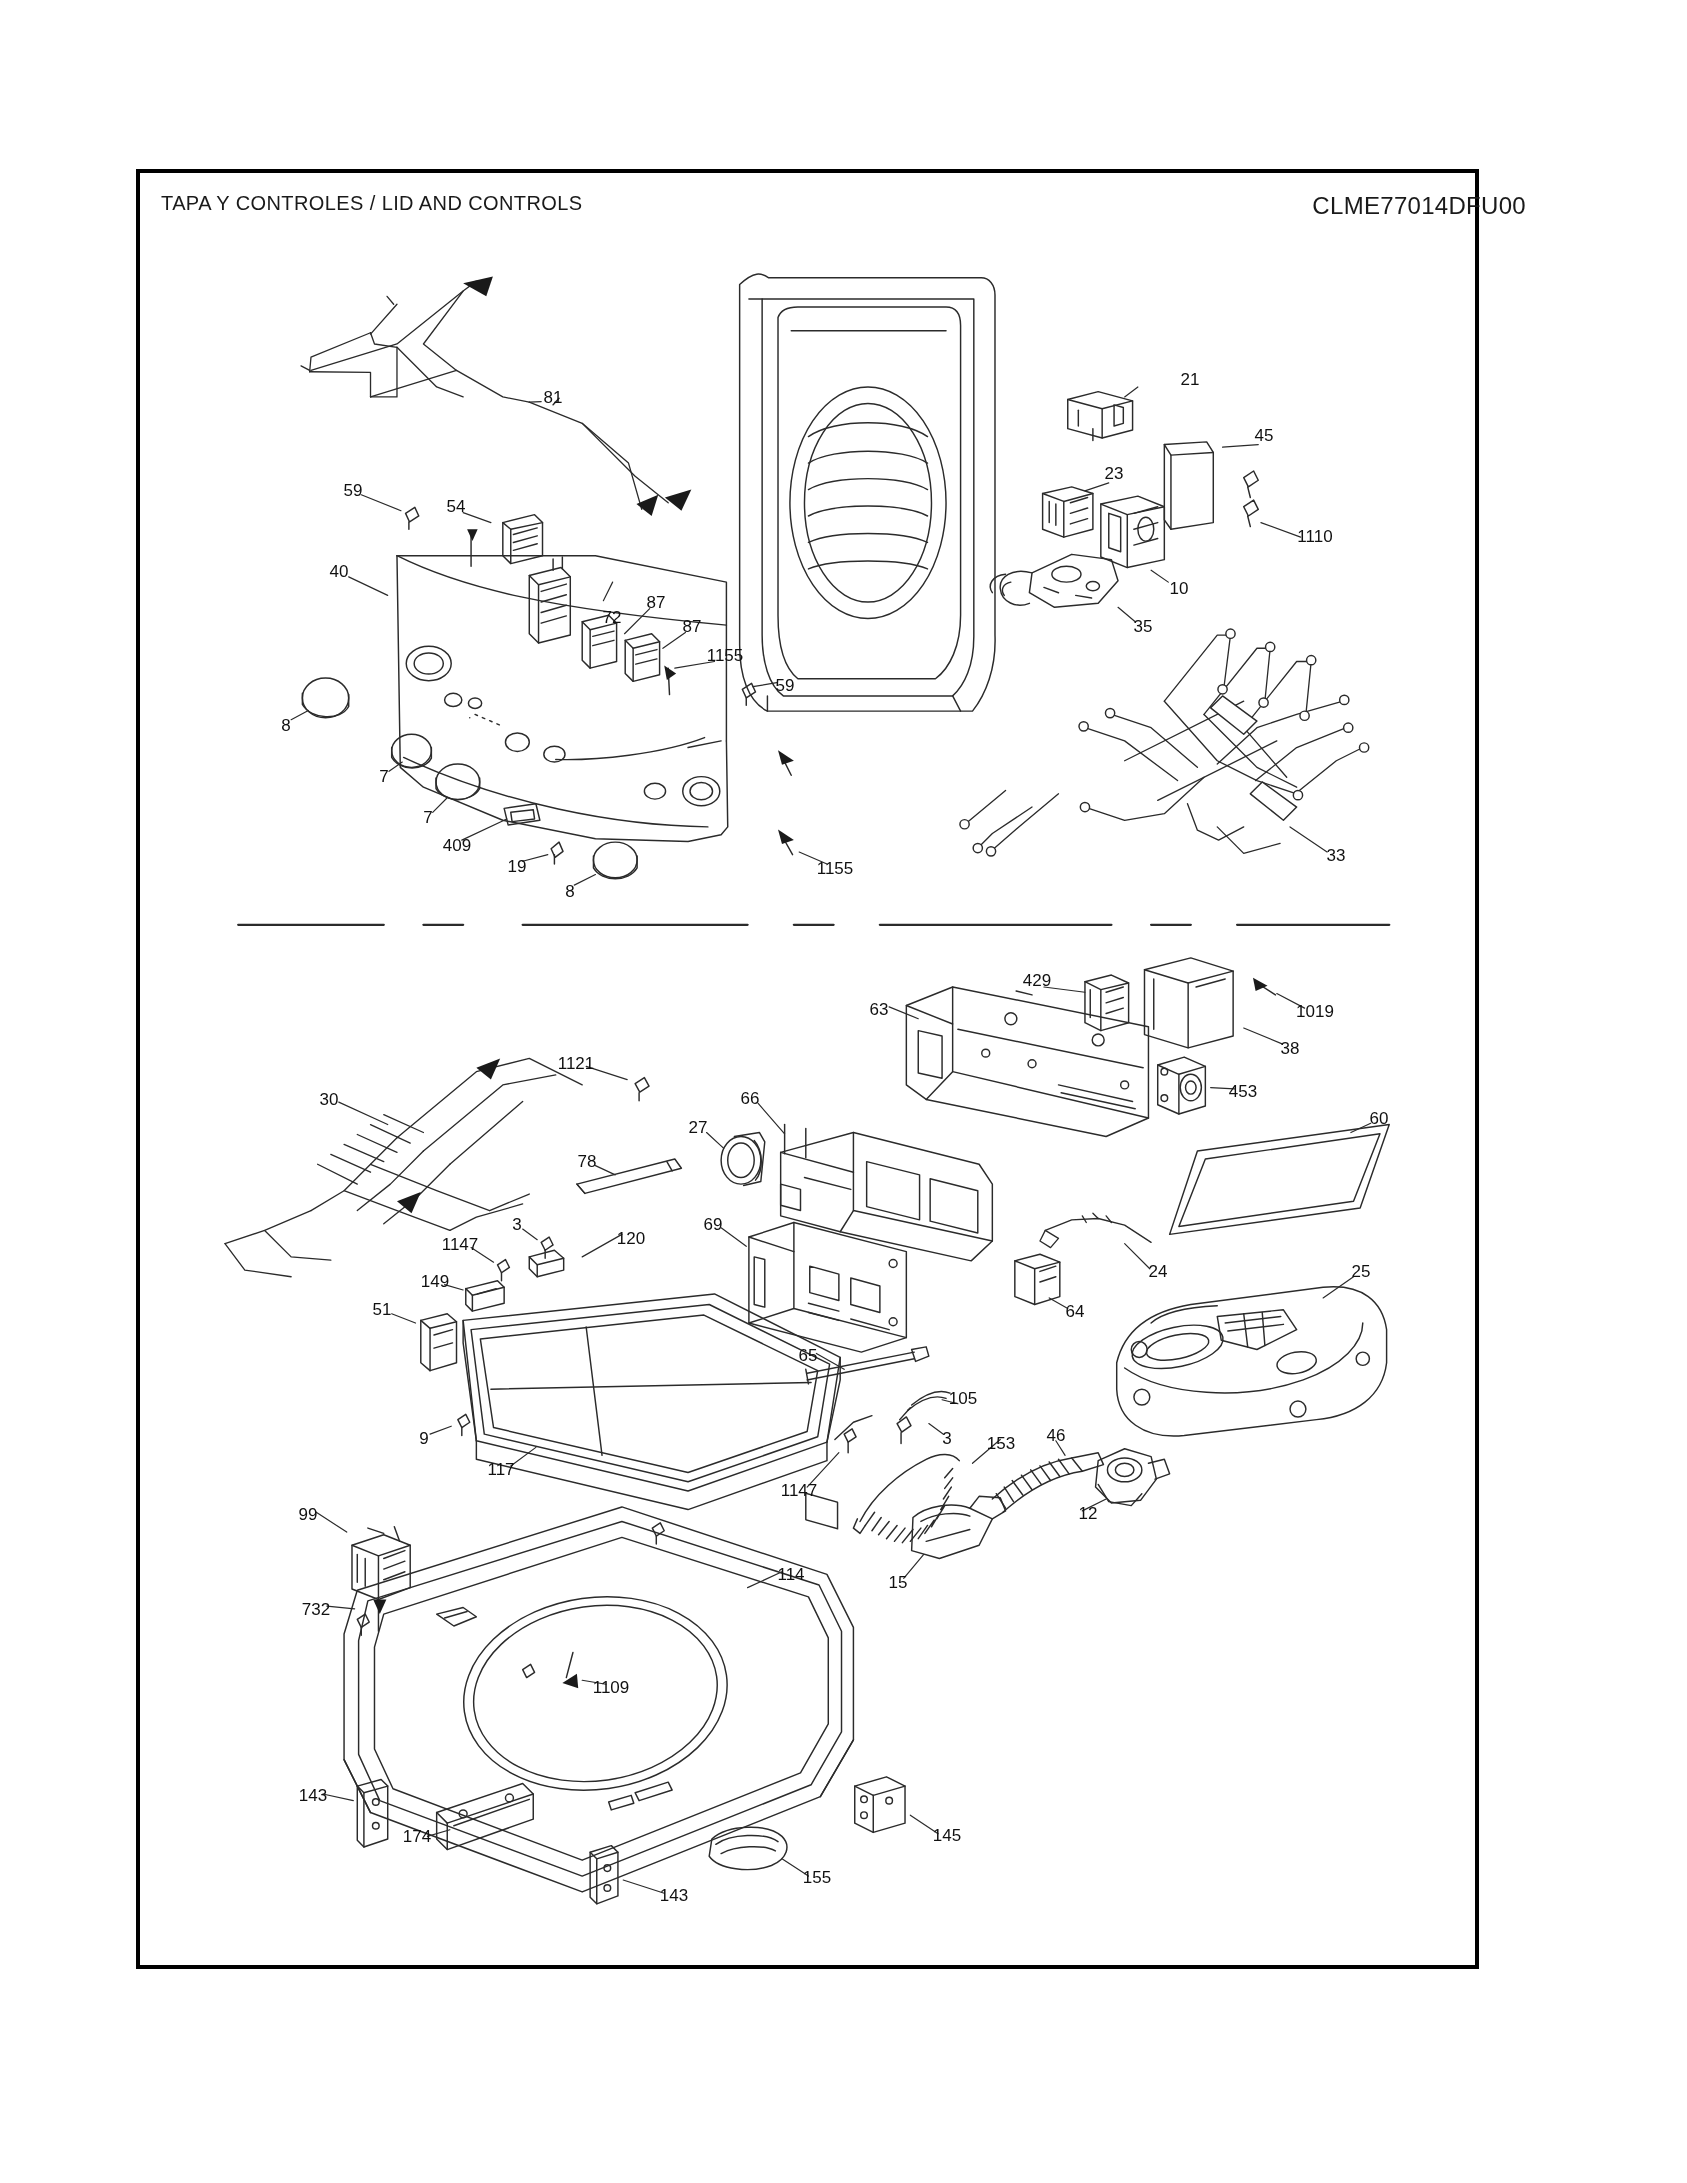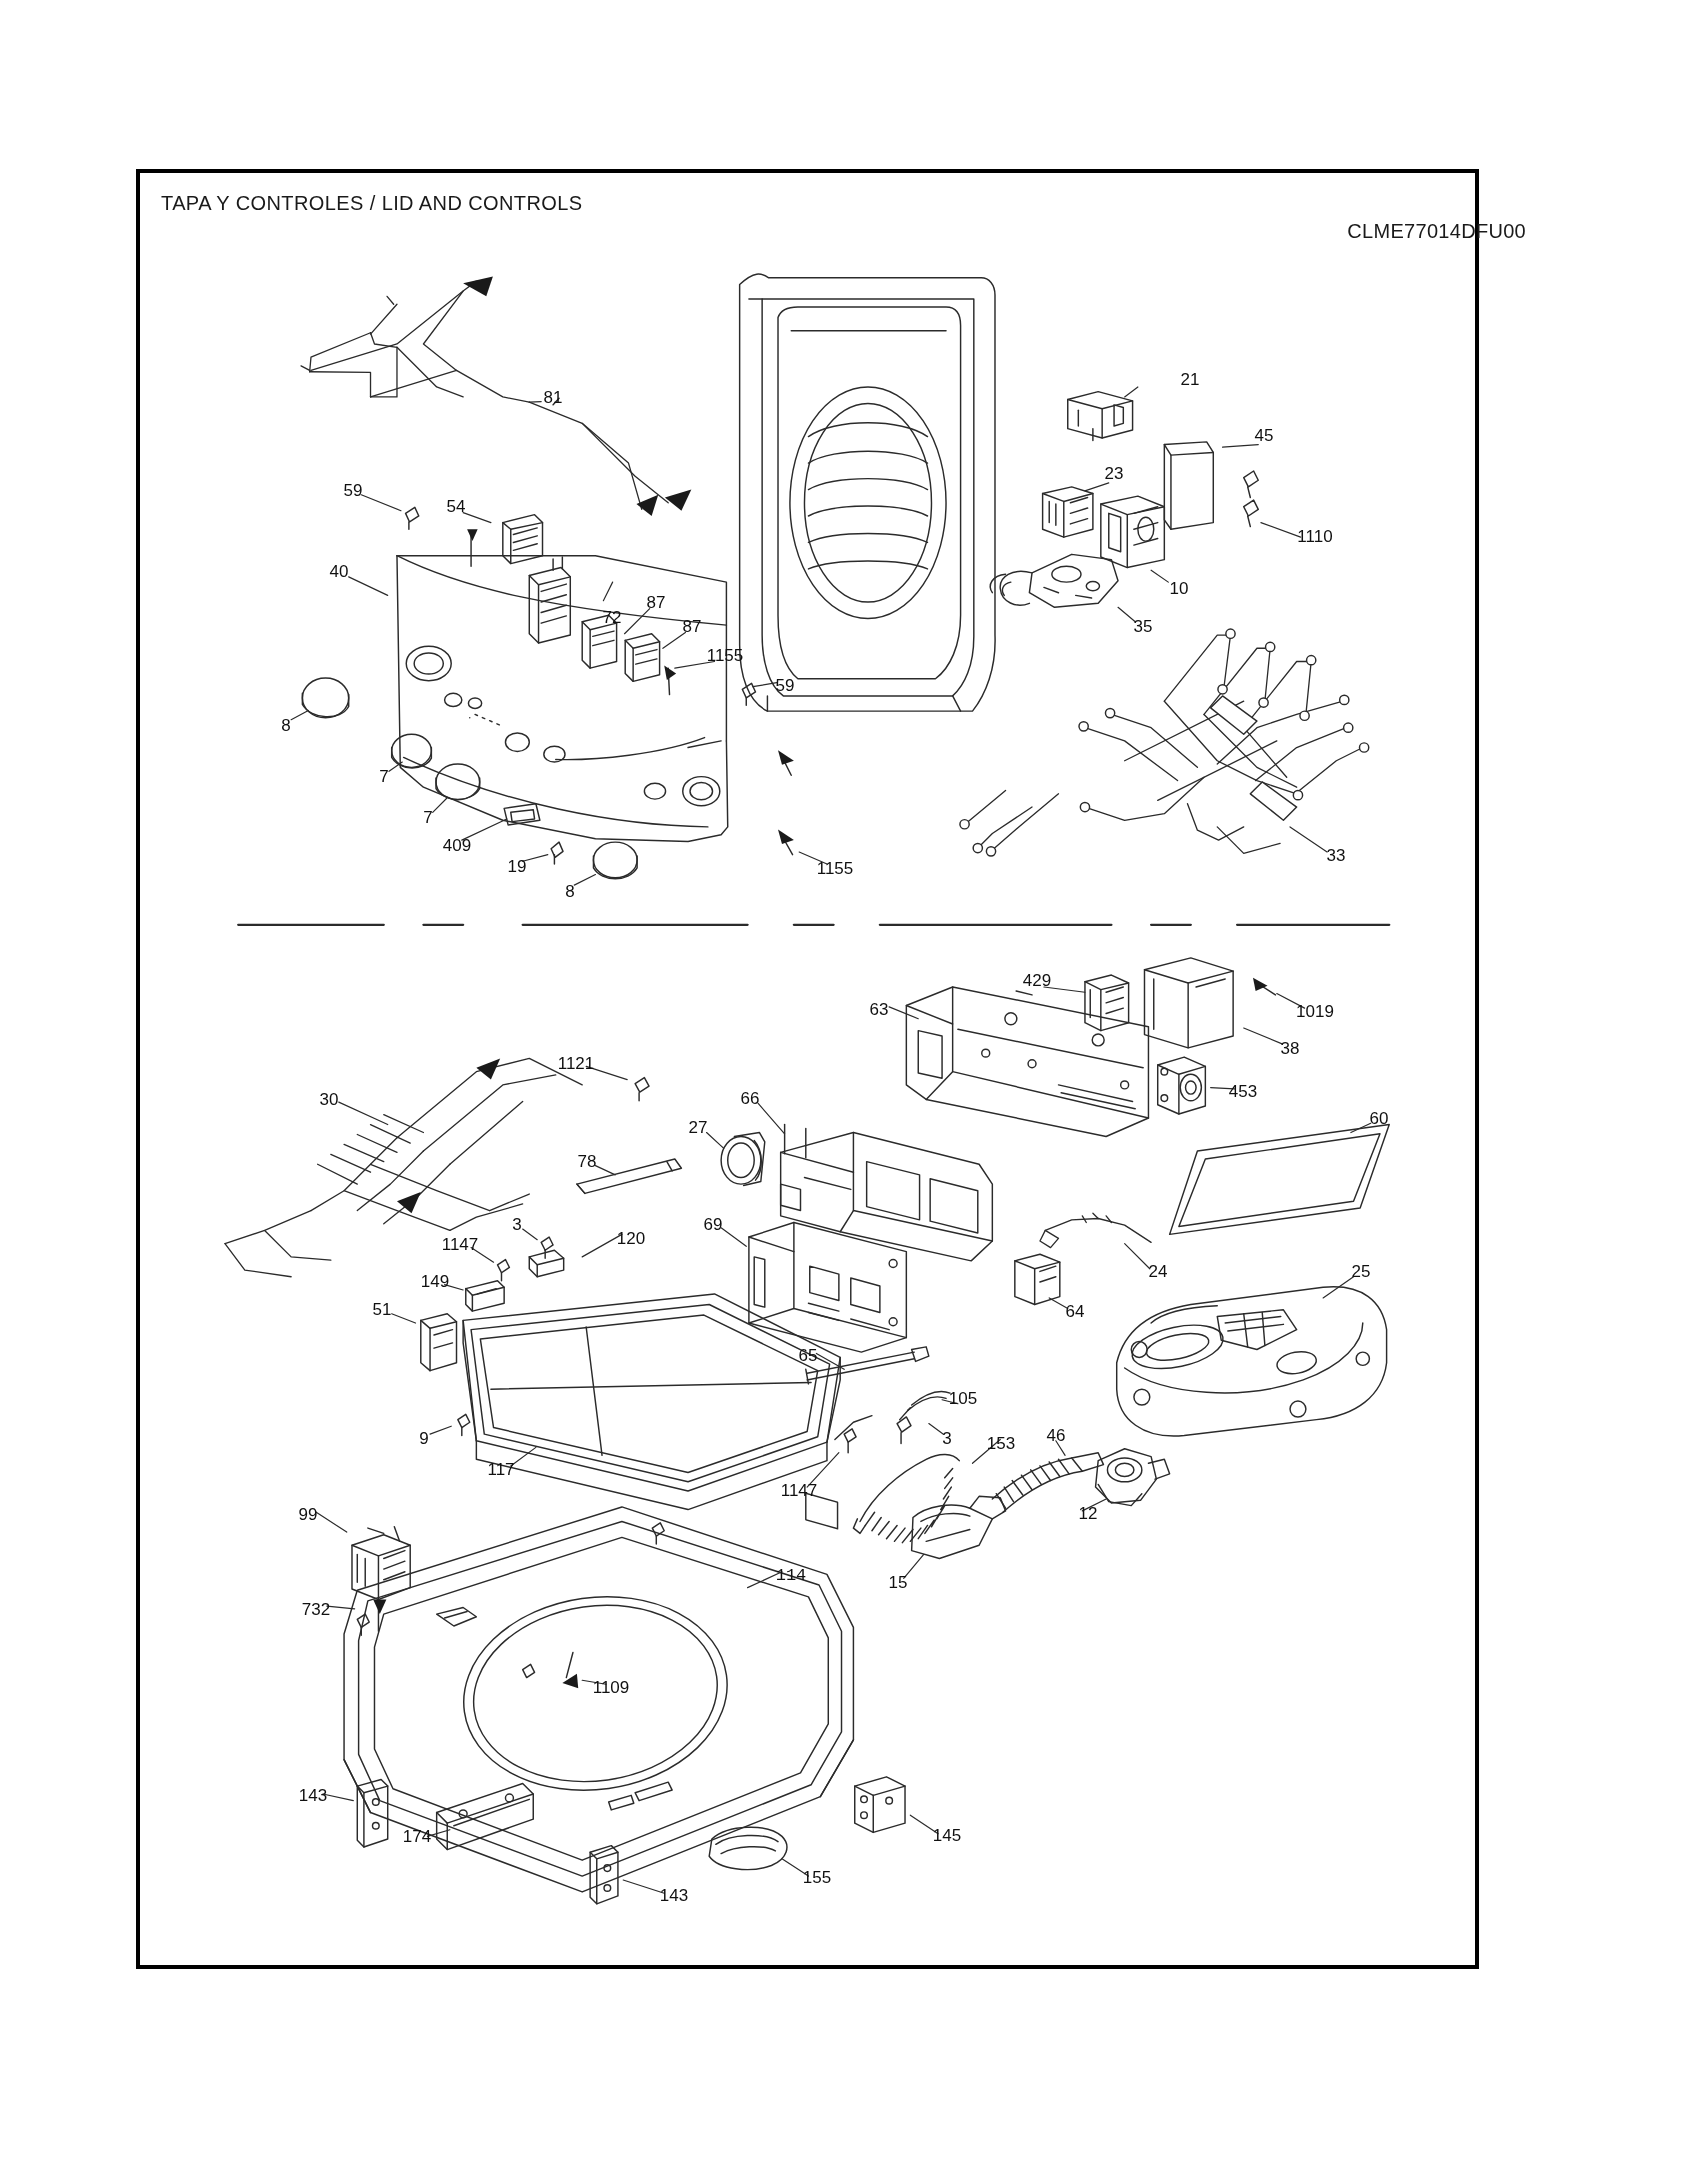--- a/index.html
+++ b/index.html
@@ -35,25 +35,24 @@
     top: 192px;
     font-size: 20px;
     color: #1a1a1a;
     letter-spacing: 0.4px;
     white-space: nowrap;
   }
   .header-code {
     position: absolute;
     right: 161px;
     top: 192px;
-    font-size: 20px;
+    font-size: 24px;
     color: #1a1a1a;
     letter-spacing: 0.3px;
     white-space: nowrap;
-    margin-top: 28px;
   }
   .label {
     position: absolute;
     font-size: 17px;
     color: #111;
     white-space: nowrap;
     transform: translate(-50%, -50%);
     font-family: "Liberation Sans", sans-serif;
   }
   .diagram-svg {
@@ -756,21 +755,21 @@
     <div class="label" style="left:424px; top:1439px;">9</div>
     <div class="label" style="left:501px; top:1470px;">117</div>
     <div class="label" style="left:963px; top:1399px;">105</div>
     <div class="label" style="left:947px; top:1439px;">3</div>
     <div class="label" style="left:1001px; top:1444px;">153</div>
     <div class="label" style="left:1056px; top:1436px;">46</div>
     <div class="label" style="left:799px; top:1491px;">1147</div>
     <div class="label" style="left:1088px; top:1514px;">12</div>
     <div class="label" style="left:898px; top:1583px;">15</div>
     <div class="label" style="left:308px; top:1515px;">99</div>
-    <div class="label" style="left:791px; top:1575px;font-family:Liberation Mono, monospace;">114</div>
+    <div class="label" style="left:791px; top:1575px;">114</div>
     <div class="label" style="left:316px; top:1610px;">732</div>
     <div class="label" style="left:611px; top:1688px;">1109</div>
     <div class="label" style="left:313px; top:1796px;">143</div>
     <div class="label" style="left:417px; top:1837px;">174</div>
     <div class="label" style="left:947px; top:1836px;">145</div>
     <div class="label" style="left:674px; top:1896px;">143</div>
     <div class="label" style="left:817px; top:1878px;">155</div>
   </div>
 
 </div>

